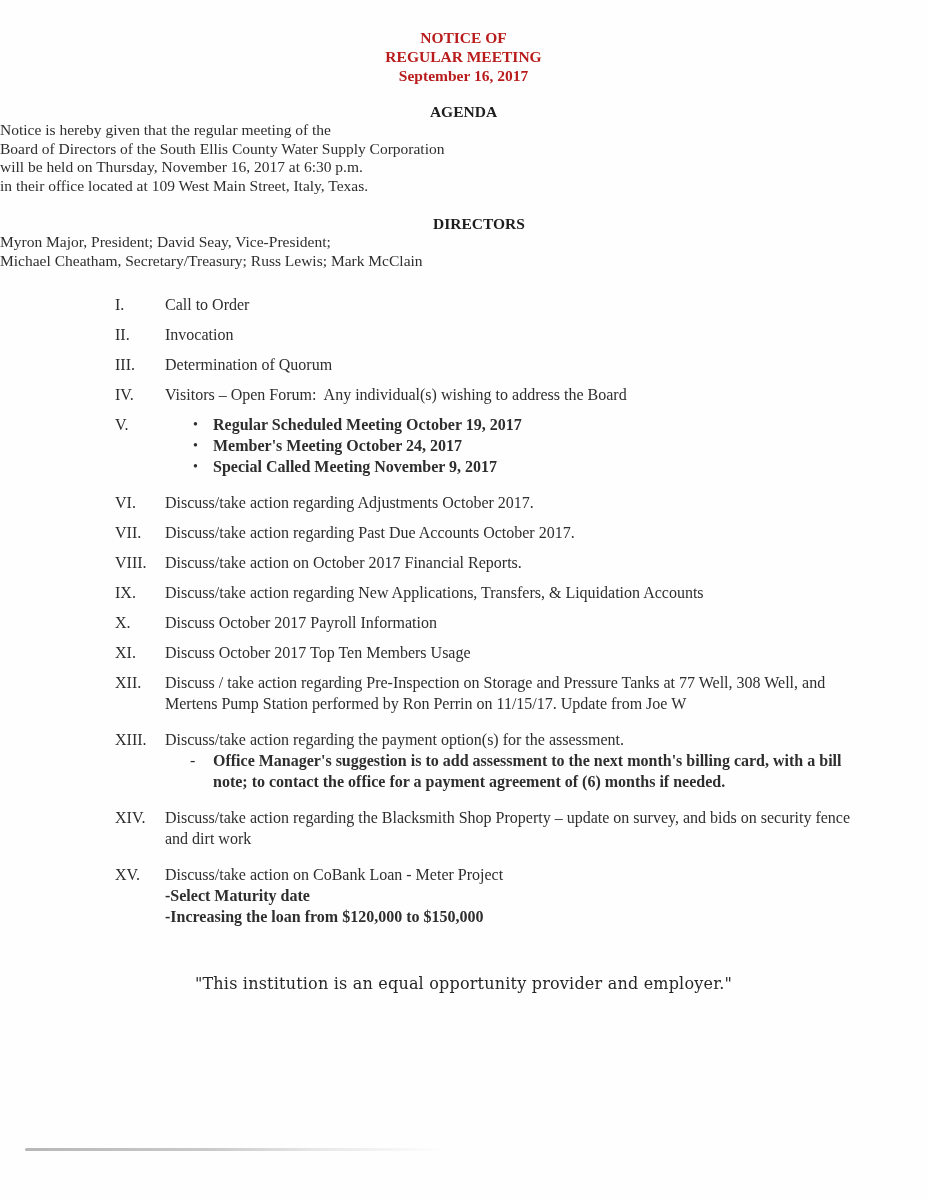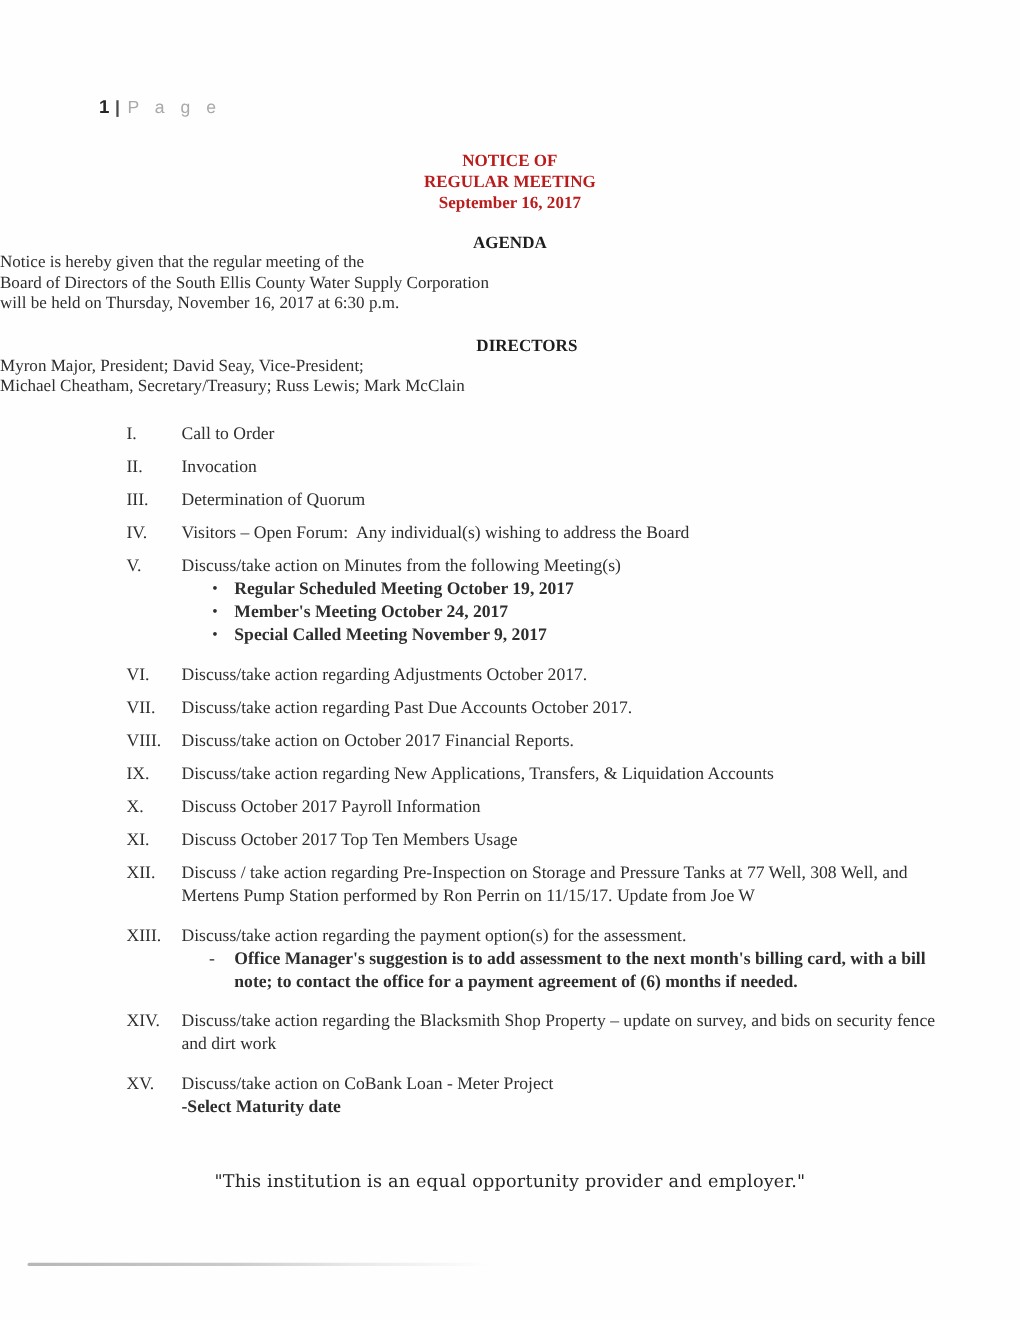--- a/index.html
+++ b/index.html
@@ -113,35 +113,33 @@
       rgba(205,205,205,0.45) 70%,
       rgba(220,220,220,0) 100%);
     border-radius: 2px;
   }
 </style>
 </head>
 <body>
 
 <div class="page">
 
-  <div class="page-header">
-    <span class="pg-num">1</span><span class="pg-sep">|</span><span class="pg-label">P a g e</span>
-  </div>
 
   <div class="title-block">
     <div>NOTICE OF</div>
     <div>REGULAR MEETING</div>
     <div>September 16, 2017</div>
   </div>
 
   <div class="section-heading agenda-heading">AGENDA</div>
   <div class="centered-lines">
     <div>Notice is hereby given that the regular meeting of the</div>
     <div>Board of Directors of the South Ellis County Water Supply Corporation</div>
     <div>will be held on Thursday, November 16, 2017 at 6:30 p.m.</div>
+    <div>in their office located at 109 West Main Street, Italy, Texas.</div>
   </div>
 
   <div class="section-heading directors-heading">DIRECTORS</div>
   <div class="centered-lines">
     <div>Myron Major, President; David Seay, Vice-President;</div>
     <div>Michael Cheatham, Secretary/Treasury; Russ Lewis; Mark McClain</div>
   </div>
 
   <div class="agenda-items">
       <div class="item-row">
@@ -164,21 +162,20 @@
       </div>
       <div class="item-row">
         <div class="item-numeral">IV.</div>
         <div class="item-body">
           <div class="item-text">Visitors – Open Forum:  Any individual(s) wishing to address the Board</div>
         </div>
       </div>
       <div class="item-row">
         <div class="item-numeral">V.</div>
         <div class="item-body">
-          <div class="item-text">Discuss/take action on Minutes from the following Meeting(s)</div>
           <div class="bullet-row">
             <div class="bullet-glyph">•</div>
             <div class="sub-line">Regular Scheduled Meeting October 19, 2017</div>
           </div>
           <div class="bullet-row">
             <div class="bullet-glyph">•</div>
             <div class="sub-line">Member's Meeting October 24, 2017</div>
           </div>
           <div class="bullet-row">
             <div class="bullet-glyph">•</div>
@@ -242,20 +239,21 @@
         <div class="item-numeral">XIV.</div>
         <div class="item-body">
           <div class="item-text">Discuss/take action regarding the Blacksmith Shop Property – update on survey, and bids on security fence and dirt work</div>
         </div>
       </div>
       <div class="item-row gap-before">
         <div class="item-numeral">XV.</div>
         <div class="item-body">
           <div class="item-text">Discuss/take action on CoBank Loan - Meter Project</div>
           <div class="sub-line">-Select Maturity date</div>
+          <div class="sub-line">-Increasing the loan from $120,000 to $150,000</div>
         </div>
       </div>
     </div>
 
   <div class="footer-quote">"This institution is an equal opportunity provider and employer."</div>
 
   <div class="scan-line"></div>
 
 </div>
 

